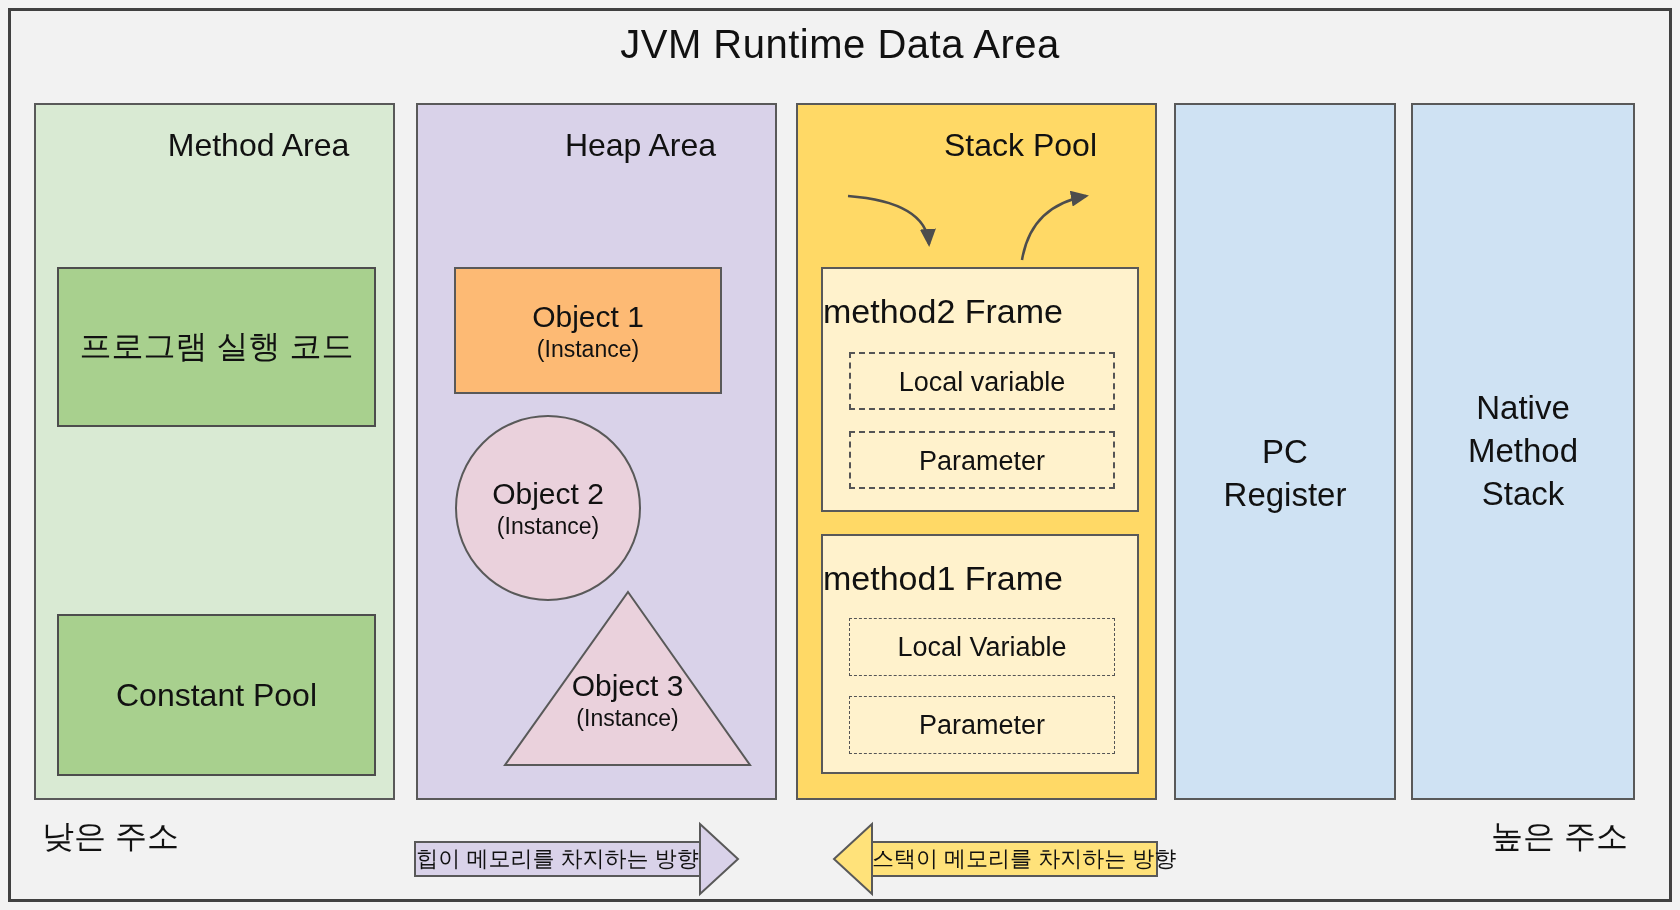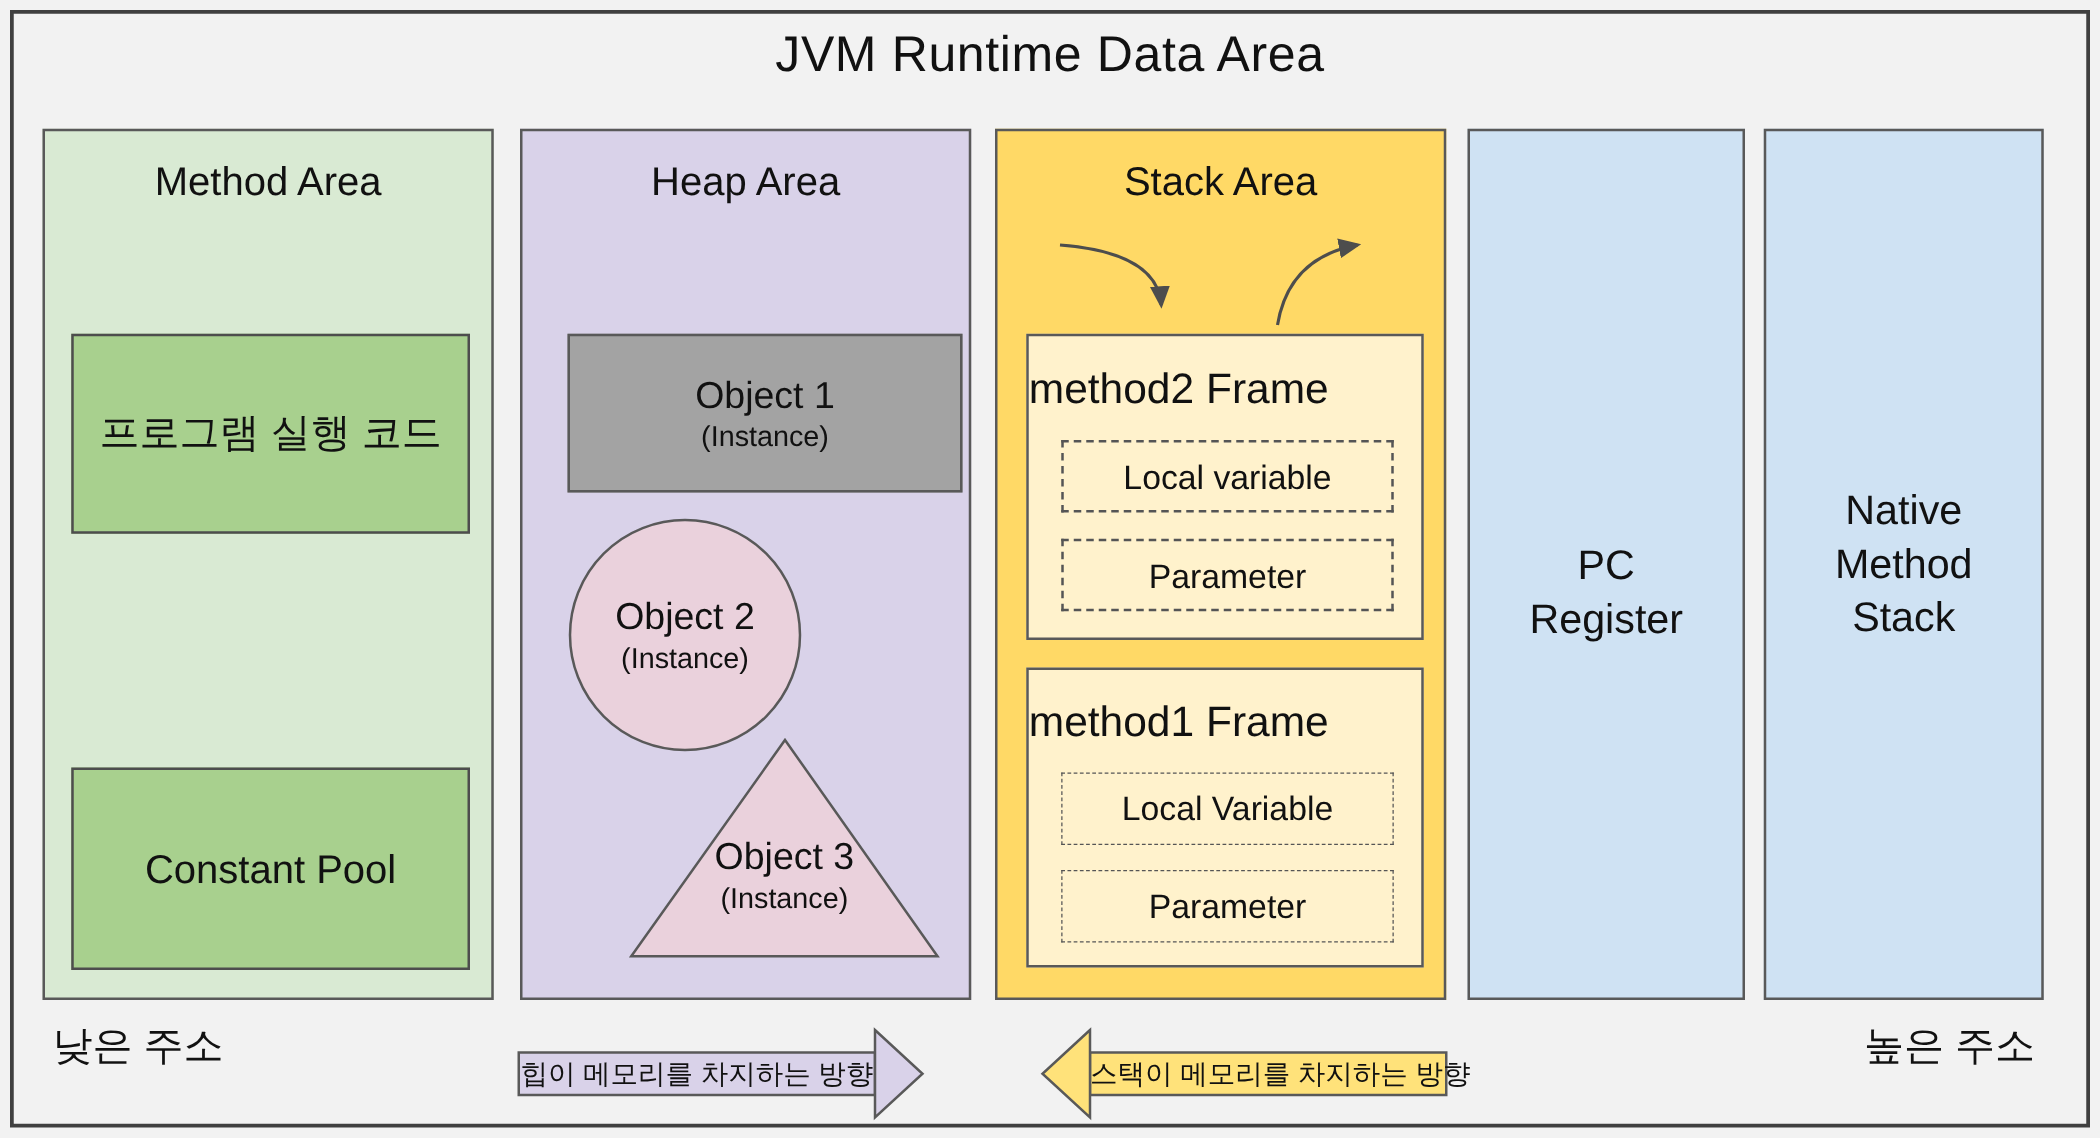--- a/index.html
+++ b/index.html
@@ -1,36 +1,36 @@
 <!DOCTYPE html>
 <html><head>
 <meta charset="utf-8">
 <style>
   html,body{margin:0;padding:0;background:#f2f2f2;}
   body{font-family:"Liberation Sans","DejaVu Sans",sans-serif;color:#111;}
   .canvas{position:relative;width:1680px;height:910px;background:#f2f2f2;overflow:hidden;}
   .outer-border{position:absolute;left:8px;top:8px;width:1664px;height:894px;border:3px solid #404040;box-sizing:border-box;}
   .title{position:absolute;left:0;top:22px;width:1680px;text-align:center;font-size:40px;letter-spacing:.5px;}
   .col{position:absolute;top:103px;height:697px;border:2px solid #595959;box-sizing:border-box;}
-  .col-label{position:absolute;left:0;top:20px;width:100%;height:40px;line-height:40px;text-align:center;font-size:32px;}
+  .col-label{position:absolute;left:0;top:20px;width:100%;height:40px;line-height:40px;text-align:center;font-size:32px;padding-left:44px;}
   .method-col{left:34px;width:361px;background:#d9ead3;}
   .heap-col{left:416px;width:361px;background:#d9d2e9;}
   .stack-col{left:796px;width:361px;background:#ffd966;}
   .pc-col{left:1174px;width:222px;background:#cfe2f3;}
   .native-col{left:1411px;width:224px;background:#cfe2f3;}
   .center-label{position:absolute;inset:0;display:flex;align-items:center;justify-content:center;text-align:center;font-size:33px;line-height:1.3;}
   .center-label span{display:block;}
   .pc-col .center-label span{width:160px;margin-top:44px;}
   .native-col .center-label span{width:130px;}
   .green-box{position:absolute;left:21px;width:319px;background:#a8d08e;border:2px solid #4d4d4d;box-sizing:border-box;
              display:flex;align-items:center;justify-content:center;font-size:32px;text-align:center;}
   .gb1{top:162px;height:160px;}
   .gb2{top:334px;height:163px;}
   .gb3{top:509px;height:162px;}
-  .obj-rect{position:absolute;left:36px;top:162px;width:316px;height:127px;background:#a3a3a3;border:2px solid #595959;box-sizing:border-box;}
+  .obj-rect{position:absolute;left:36px;top:162px;width:268px;height:127px;background:#fdba74;border:2px solid #595959;box-sizing:border-box;}
   .obj-circle{position:absolute;left:37px;top:310px;width:186px;height:186px;border-radius:50%;background:#ead1dc;border:2px solid #595959;box-sizing:border-box;}
   .obj-text{display:flex;flex-direction:column;align-items:center;justify-content:center;width:100%;height:100%;}
   .obj-name{font-size:30px;line-height:36px;}
   .obj-sub{font-size:23px;line-height:28px;}
   .tri-text{position:absolute;left:505px;top:668px;width:245px;text-align:center;}
   .frame{position:absolute;left:23px;width:318px;background:#fff2cc;border:2px solid #595959;box-sizing:border-box;}
   .frame2{top:162px;height:245px;}
   .frame1{top:429px;height:240px;}
   .frame-title{position:absolute;left:0;top:18px;width:100%;height:48px;line-height:48px;text-align:left;font-size:34px;}
   .slot{position:absolute;left:26px;width:266px;height:58px;line-height:56px;text-align:center;font-size:27px;box-sizing:border-box;}
@@ -73,21 +73,21 @@
     </div>
     <div class="obj-circle">
       <div class="obj-text">
         <div class="obj-name">Object 2</div>
         <div class="obj-sub">(Instance)</div>
       </div>
     </div>
   </div>
 
   <div class="col stack-col">
-    <div class="col-label">Stack Area</div>
+    <div class="col-label">Stack Pool</div>
     <div class="frame frame2">
       <div class="frame-title">method2 Frame</div>
       <div class="slot f2s1">Local variable</div>
       <div class="slot f2s2">Parameter</div>
     </div>
     <div class="frame frame1">
       <div class="frame-title">method1 Frame</div>
       <div class="slot f1s1">Local Variable</div>
       <div class="slot f1s2">Parameter</div>
     </div>

